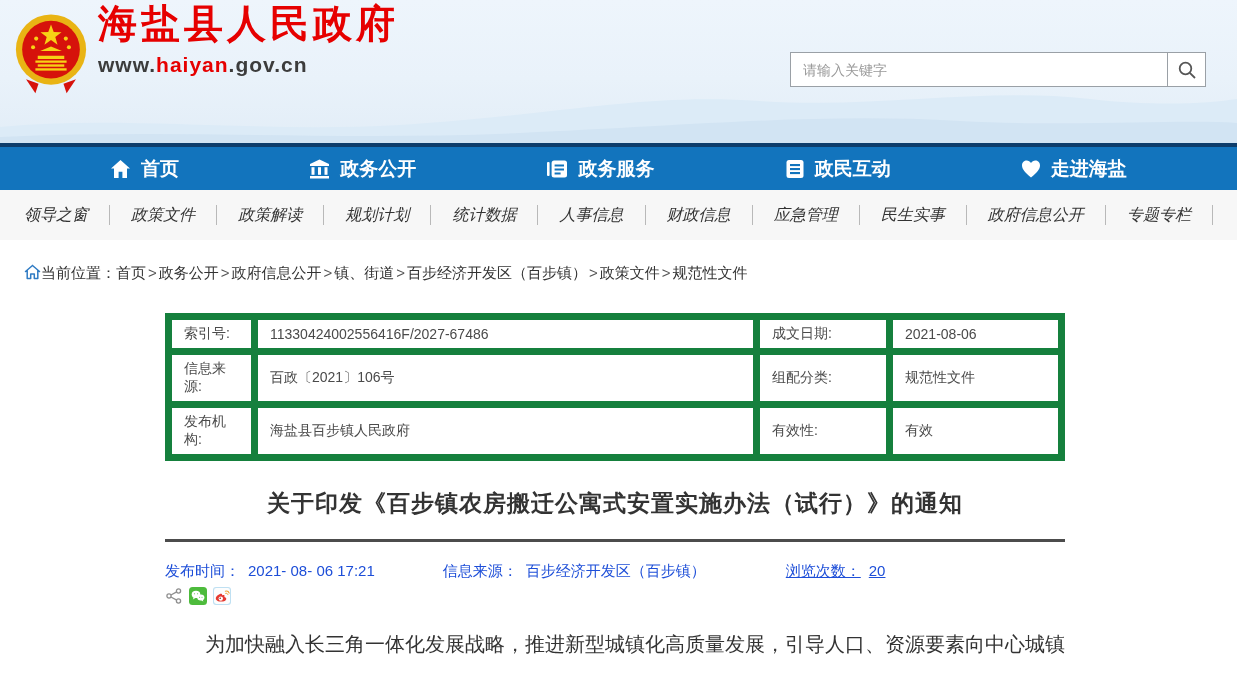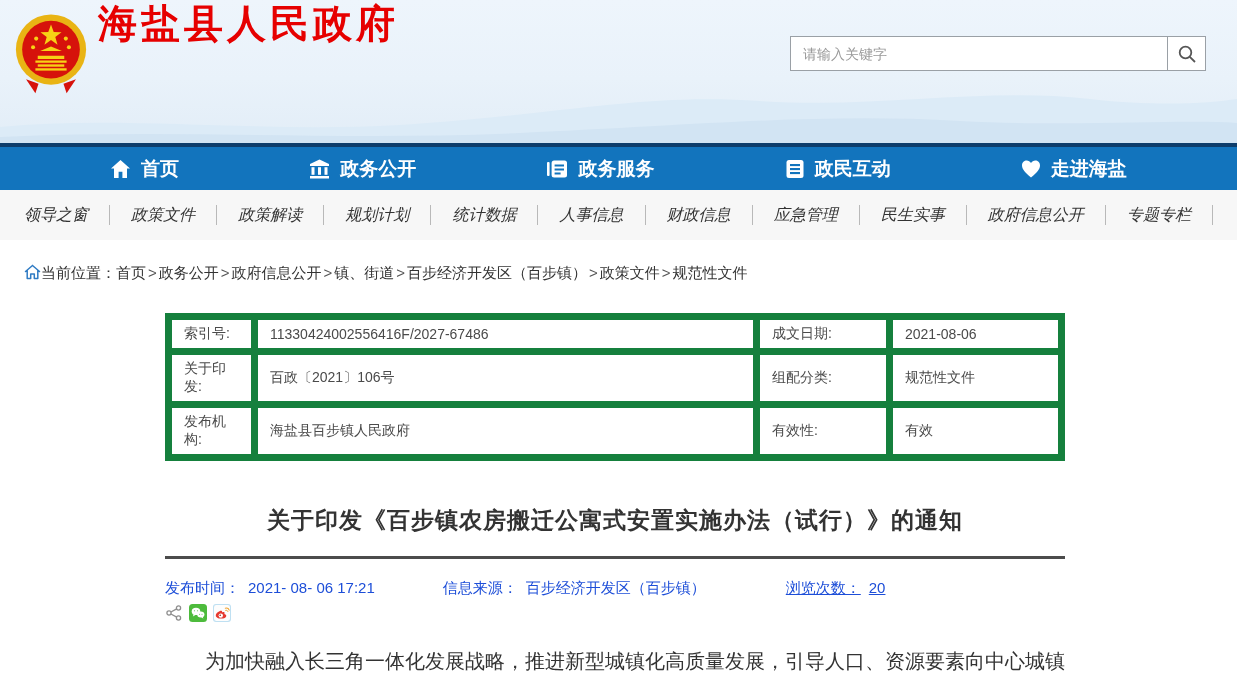--- a/index.html
+++ b/index.html
@@ -8,21 +8,21 @@
 
   
   .header { position:relative; width:1237px; height:143px;
     background:linear-gradient(180deg,#eef5fc 0%,#e9f2fa 55%,#e2edf7 100%); overflow:hidden; }
   .header .hills { position:absolute; left:0; bottom:-2px; width:1237px; height:70px; }
   .logo-link { position:absolute; left:12px; top:12px; width:78px; height:86px; cursor:pointer; }
   .brand { position:absolute; left:98px; top:2px; }
   .site-title { font-size:39px; font-weight:bold; color:#e60000; letter-spacing:4px; line-height:1.15; }
   .site-url { margin-top:6px; font-size:21px; font-weight:bold; color:#3c3c3c; letter-spacing:1px; }
   .site-url .red { color:#e60000; }
-  .search { position:absolute; right:31px; top:36px; width:416px; height:35px;
+  .search { position:absolute; right:31px; top:52px; width:416px; height:35px;
     background:#fff; border:1px solid #9aa0a6; display:flex; align-items:stretch; }
   .search input { flex:1; border:none; outline:none; padding:0 12px; font-size:14px; color:#333;
     font-family:"Liberation Sans","DejaVu Sans",sans-serif; background:transparent; }
   .search input::placeholder { color:#999; }
   .search .search-btn { width:38px; border:none; border-left:1px solid #9aa0a6; background:#fff;
     cursor:pointer; display:flex; align-items:center; justify-content:center; }
 
   
   .main-nav { width:1237px; height:47px; background:#1274bd; border-top:4px solid #0d3d6b;
     display:flex; align-items:center; justify-content:space-around; padding:0 45px; }
@@ -40,21 +40,21 @@
   .breadcrumb { display:flex; align-items:flex-start; margin:24px 0 0 24px;
     font-size:15px; color:#333; }
   .breadcrumb .crumb { cursor:pointer; }
   .breadcrumb .bc-sep { color:#555; padding:0 2px; }
 
   
   .content { width:900px; margin:30px 0 0 165px; }
   table.doc-info { width:100%; border-collapse:collapse; }
   table.doc-info td { border:7px solid #15803d; font-size:14px; color:#4a4a4a;
     padding:5px 12px; height:27px; }
-  .article-title { margin-top:44px; text-align:center; font-size:23px; font-weight:bold;
+  .article-title { margin-top:27px; text-align:center; font-size:23px; font-weight:bold;
     color:#333; letter-spacing:1px; }
   .title-divider { margin-top:20px; border-top:3px solid #4c4c4c; }
   .meta { margin-top:20px; font-size:15px; color:#1d4ed8; display:flex; }
   .meta .m-src { margin-left:68px; }
   .meta .m-views { margin-left:80px;text-decoration:underline; }
   .meta .lbl { margin-right:8px; }
   .share-row { margin-top:6px; display:flex; align-items:center; gap:6px; }
   .share-row .sicon { width:18px; height:18px; cursor:pointer; display:flex;
     align-items:center; justify-content:center; }
   .article-body { margin-top:18px; font-size:20px; color:#333; line-height:2.15; }
@@ -81,20 +81,21 @@
       <circle cx="27" cy="45" r="2.6" fill="#f7d215"></circle>
       <circle cx="73" cy="45" r="2.6" fill="#f7d215"></circle>
       <path d="M30 62 h40 v3 h-40 Z M33 56 h34 v4 h-34 Z M36 50 l14-6 14 6 Z" fill="#f7d215"></path>
       <rect x="33" y="67" width="34" height="3" fill="#f7d215"></rect>
       <rect x="30" y="72" width="40" height="3" fill="#f7d215"></rect>
     </svg>
   </div>
 
   <div class="brand">
     <div class="site-title">海盐县人民政府</div>
+    <div class="site-url"><span>www.</span><span class="red">haiyan</span><span>.gov.cn</span></div>
   </div>
 
   <div class="search">
     <input type="text" placeholder="请输入关键字" style="">
     <button class="search-btn">
       <svg width="20" height="20" viewBox="0 0 20 20">
         <circle cx="8.5" cy="8.5" r="5.8" fill="none" stroke="#555" stroke-width="1.8"></circle>
         <line x1="12.8" y1="12.8" x2="18" y2="18" stroke="#555" stroke-width="1.8"></line>
       </svg>
     </button>
@@ -200,21 +201,21 @@
         <col>
       </colgroup>
     <tbody>
         <tr>
       <td>索引号:</td>
       <td>11330424002556416F/2027-67486</td>
       <td>成文日期:</td>
       <td>2021-08-06</td>
     </tr>
     <tr>
-      <td>关于印发:</td>
+      <td>信息来源:</td>
       <td>百政〔2021〕106号</td>
       <td>组配分类:</td>
       <td>规范性文件</td>
     </tr>
     <tr>
       <td>发布机构:</td>
       <td>海盐县百步镇人民政府</td>
       <td>有效性:</td>
       <td>有效</td>
     </tr>

